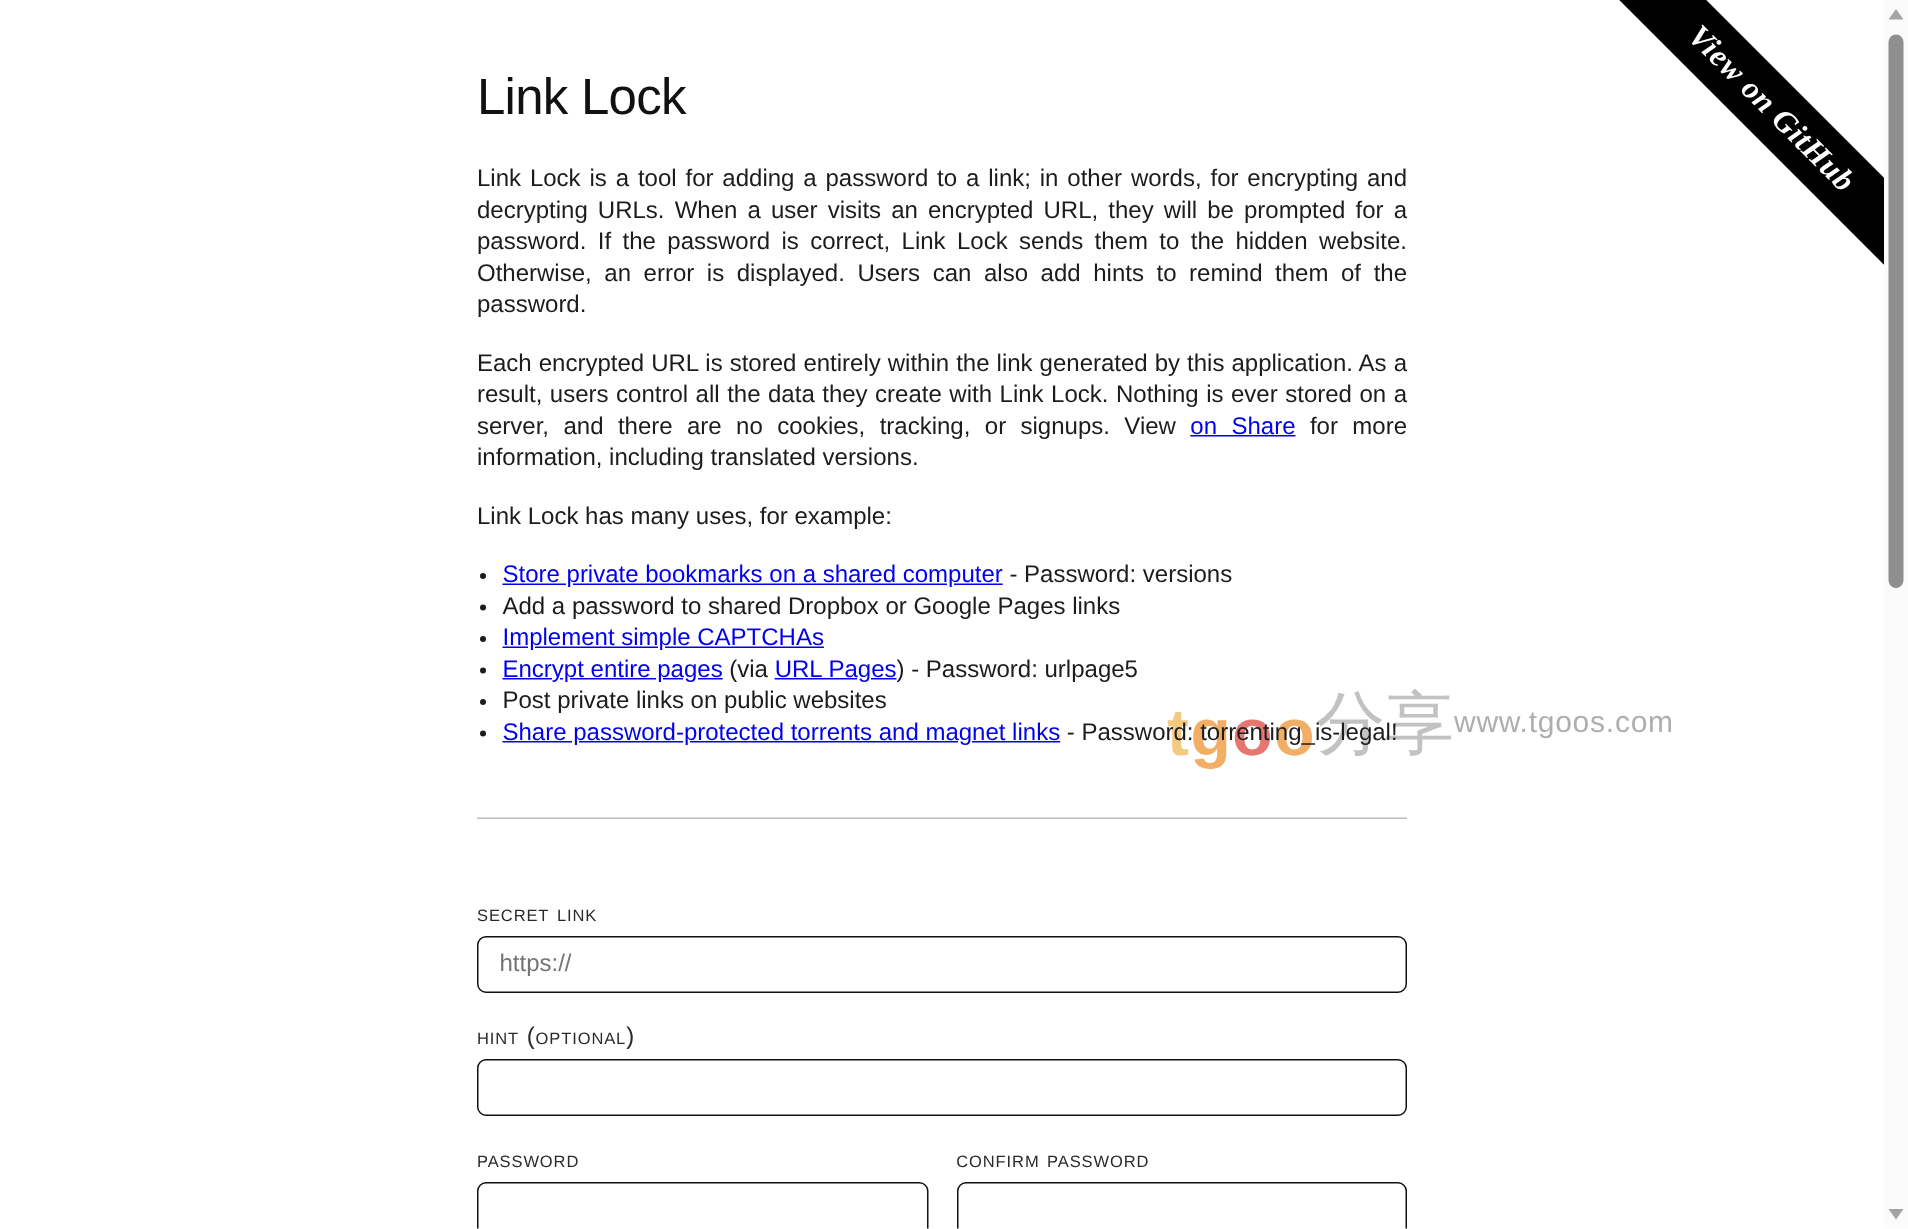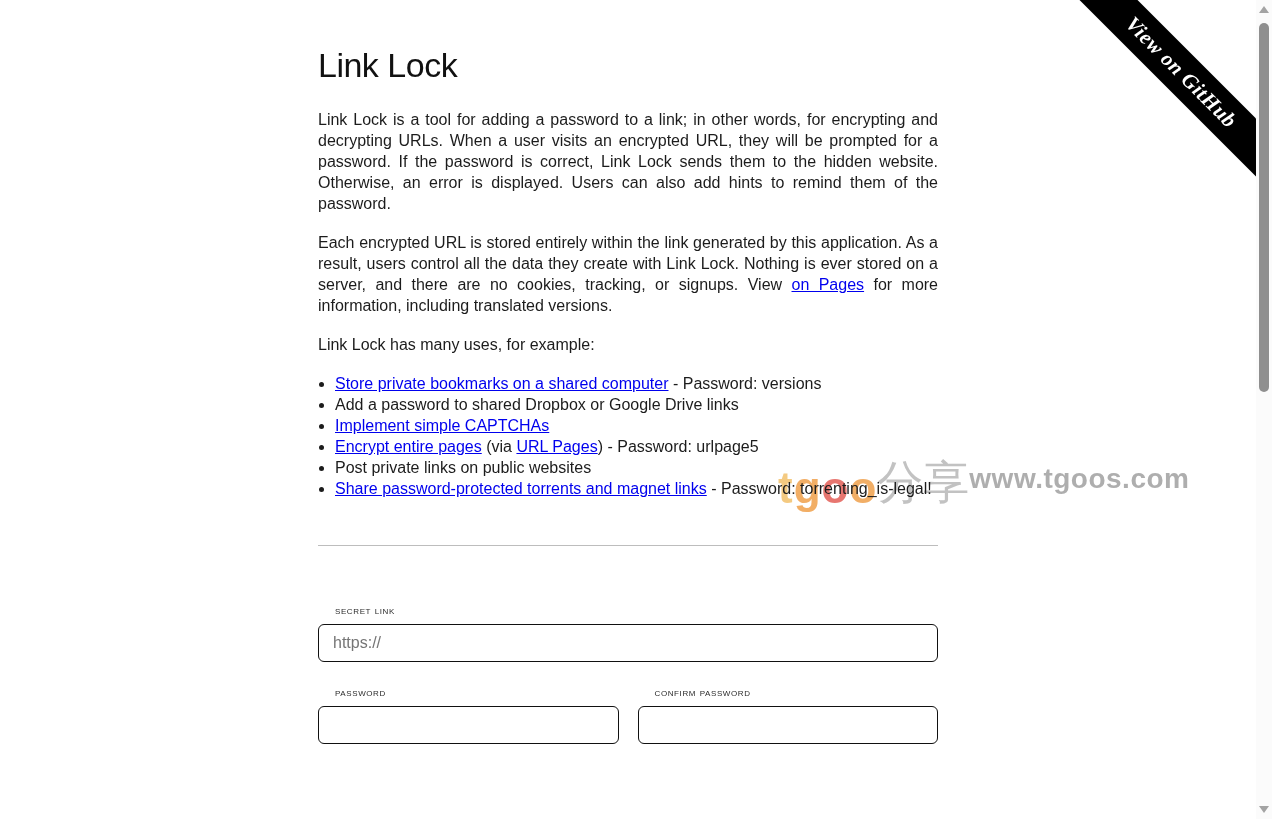--- a/index.html
+++ b/index.html
@@ -52,26 +52,25 @@
     border: none;
     border-top: 1px solid #bdbdbd;
     margin: 46px 0 0 0;
   }
   
   form.link-form { margin-top: 56px; }
   .field { margin-bottom: 22px; }
   label.field-label {
     display: block;
     font-variant: small-caps;
-    font-size: 11px;
+    font-size: 16px;
     line-height: 16px;
     letter-spacing: 0.6px;
     color: #2a2a2a;
     margin-bottom: 6px;
-    margin-left: 17px;
   }
   input.text-input {
     display: block;
     width: 100%;
     height: 38px;
     border: 1px solid #111;
     border-radius: 6px;
     padding: 0 14px;
     font-size: 16px;
     font-family: "Liberation Sans", "DejaVu Sans", sans-serif;
@@ -125,22 +124,22 @@
     font-weight: 700;
     letter-spacing: 1px;
   }
   .watermark .wm-cjk {
     font-size: 46px;
     font-weight: 400;
     color: #b4b4b4;
   }
   .watermark .wm-site {
     position: relative; top: -10px;
-    font-size: 28px;
-    font-weight: 700;
+    font-size: 20px;
+    font-weight: 400;
     color: #9b9b9b;
     letter-spacing: 0.5px;
   }
   
   .scrollbar {
     position: absolute;
     top: 0; right: 0;
     width: 16px; height: 819px;
     background: #fbfbfb;
     z-index: 4;
@@ -173,39 +172,43 @@
 
 <div class="watermark">
   <span class="wm-tgoo" id="wm-tgoo"><span style="color: rgb(242, 189, 98);">t</span><span style="color: rgb(239, 154, 63);">g</span><span style="color: rgb(226, 85, 77);">o</span><span style="color: rgb(238, 154, 64);">o</span></span><span class="wm-cjk">分享</span><span class="wm-site">www.tgoos.com</span>
 </div>
 
 <div class="page">
   <h1 class="title">Link Lock</h1>
 
   <p class="body-text">Link Lock is a tool for adding a password to a link; in other words, for encrypting and decrypting URLs. When a user visits an encrypted URL, they will be prompted for a password. If the password is correct, Link Lock sends them to the hidden website. Otherwise, an error is displayed. Users can also add hints to remind them of the password.</p>
 
-  <p class="body-text"><span>Each encrypted URL is stored entirely within the link generated by this application. As a result, users control all the data they create with Link Lock. Nothing is ever stored on a server, and there are no cookies, tracking, or signups. View </span><a class="lnk">on Pages</a><span> for more information, including translated versions.</span></p>
+  <p class="body-text"><span>Each encrypted URL is stored entirely within the link generated by this application. As a result, users control all the data they create with Link Lock. Nothing is ever stored on a server, and there are no cookies, tracking, or signups. View </span><a class="lnk">on Share</a><span> for more information, including translated versions.</span></p>
 
   <p class="body-text">Link Lock has many uses, for example:</p>
 
   <ul class="use-list" id="use-list">
       <li><a class="lnk">Store private bookmarks on a shared computer</a><span> - Password: versions</span></li>
-      <li><span>Add a password to shared Dropbox or Google Drive links</span></li>
+      <li><span>Add a password to shared Dropbox or Google Pages links</span></li>
       <li><a class="lnk">Implement simple CAPTCHAs</a></li>
       <li><a class="lnk">Encrypt entire pages</a><span> (via </span><a class="lnk">URL Pages</a><span>) - Password: urlpage5</span></li>
       <li><span>Post private links on public websites</span></li>
       <li><a class="lnk">Share password-protected torrents and magnet links</a><span> - Password: torrenting_is-legal!</span></li>
     </ul>
 
   <hr class="divider">
 
   <form class="link-form">
     <div class="field">
       <label class="field-label">secret link</label>
       <input class="text-input" type="text" placeholder="https://" style="">
+    </div>
+    <div class="field">
+      <label class="field-label">hint (optional)</label>
+      <input class="text-input" type="text" style="">
     </div>
     <div class="pw-row">
       <div class="field">
         <label class="field-label">password</label>
         <input class="text-input" type="password" style="">
       </div>
       <div class="field">
         <label class="field-label">confirm password</label>
         <input class="text-input" type="password" style="">
       </div>

